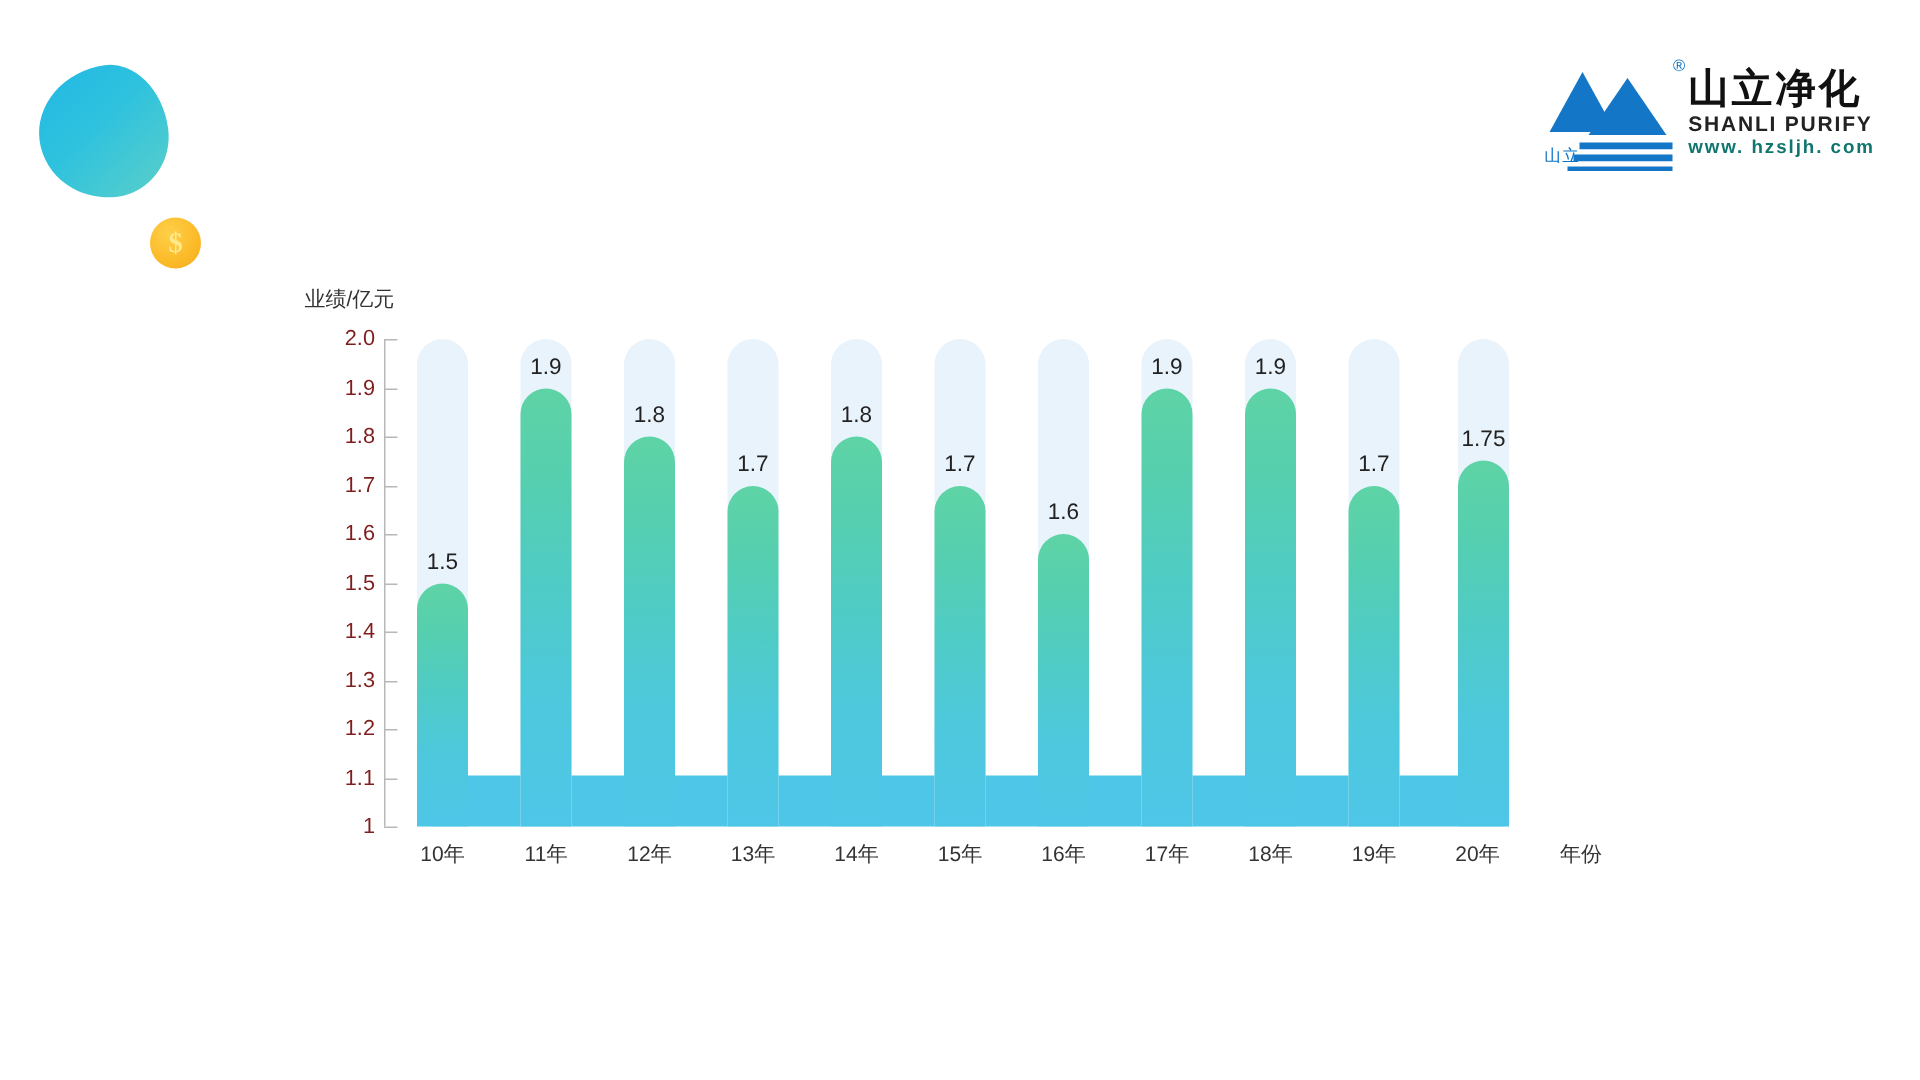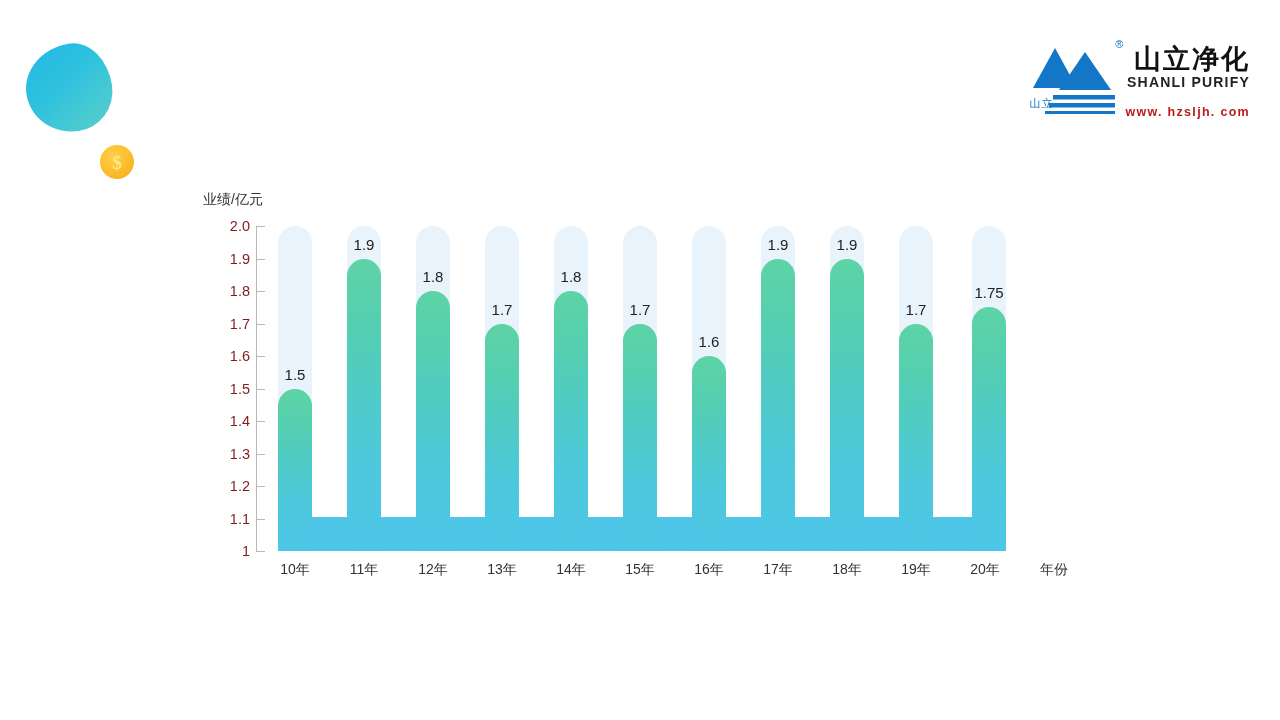--- a/index.html
+++ b/index.html
@@ -42,24 +42,24 @@
 
   
   .logo { position:absolute; right:30px; top:42px; display:flex; align-items:flex-start; }
   .logo-mark { position:relative; width:92px; height:72px; }
   .logo-mark .reg {
     position:absolute; right:-2px; top:-4px; font-size:11px; color:#0B72C4;
   }
   .logo-mark .shanli {
     position:absolute; left:0; bottom:3px; font-size:11px; color:#0B72C4; letter-spacing:1px;margin-top:18px;
   }
-  .logo-text { margin-left:4px; margin-top:4px; line-height:1;text-align:right; }
+  .logo-text { margin-left:4px; margin-top:4px; line-height:1; }
   .logo-cn { font-size:27px; font-weight:bold; color:#111; letter-spacing:2px; }
   .logo-en { font-size:14px; font-weight:bold; color:#222; letter-spacing:1.2px; margin-top:2px; }
-  .logo-url { font-size:12.5px; font-weight:bold; color:#b91c1c; letter-spacing:1.3px; margin-top:17px; }
+  .logo-url { font-size:12.5px; font-weight:bold; color:#0f766e; letter-spacing:1.3px; margin-top:3px; }
 
   
   #chart { position:absolute; left:0; top:0; width:1280px; height:720px;border-radius:18px; }
   .axis-title-y {
     position:absolute; left:203px; top:191px;
     font-size:14px; color:#333; white-space:nowrap;
   }
   .axis-title-x {
     position:absolute; left:1040px; top:561px;
     font-size:14px; color:#333; white-space:nowrap;

